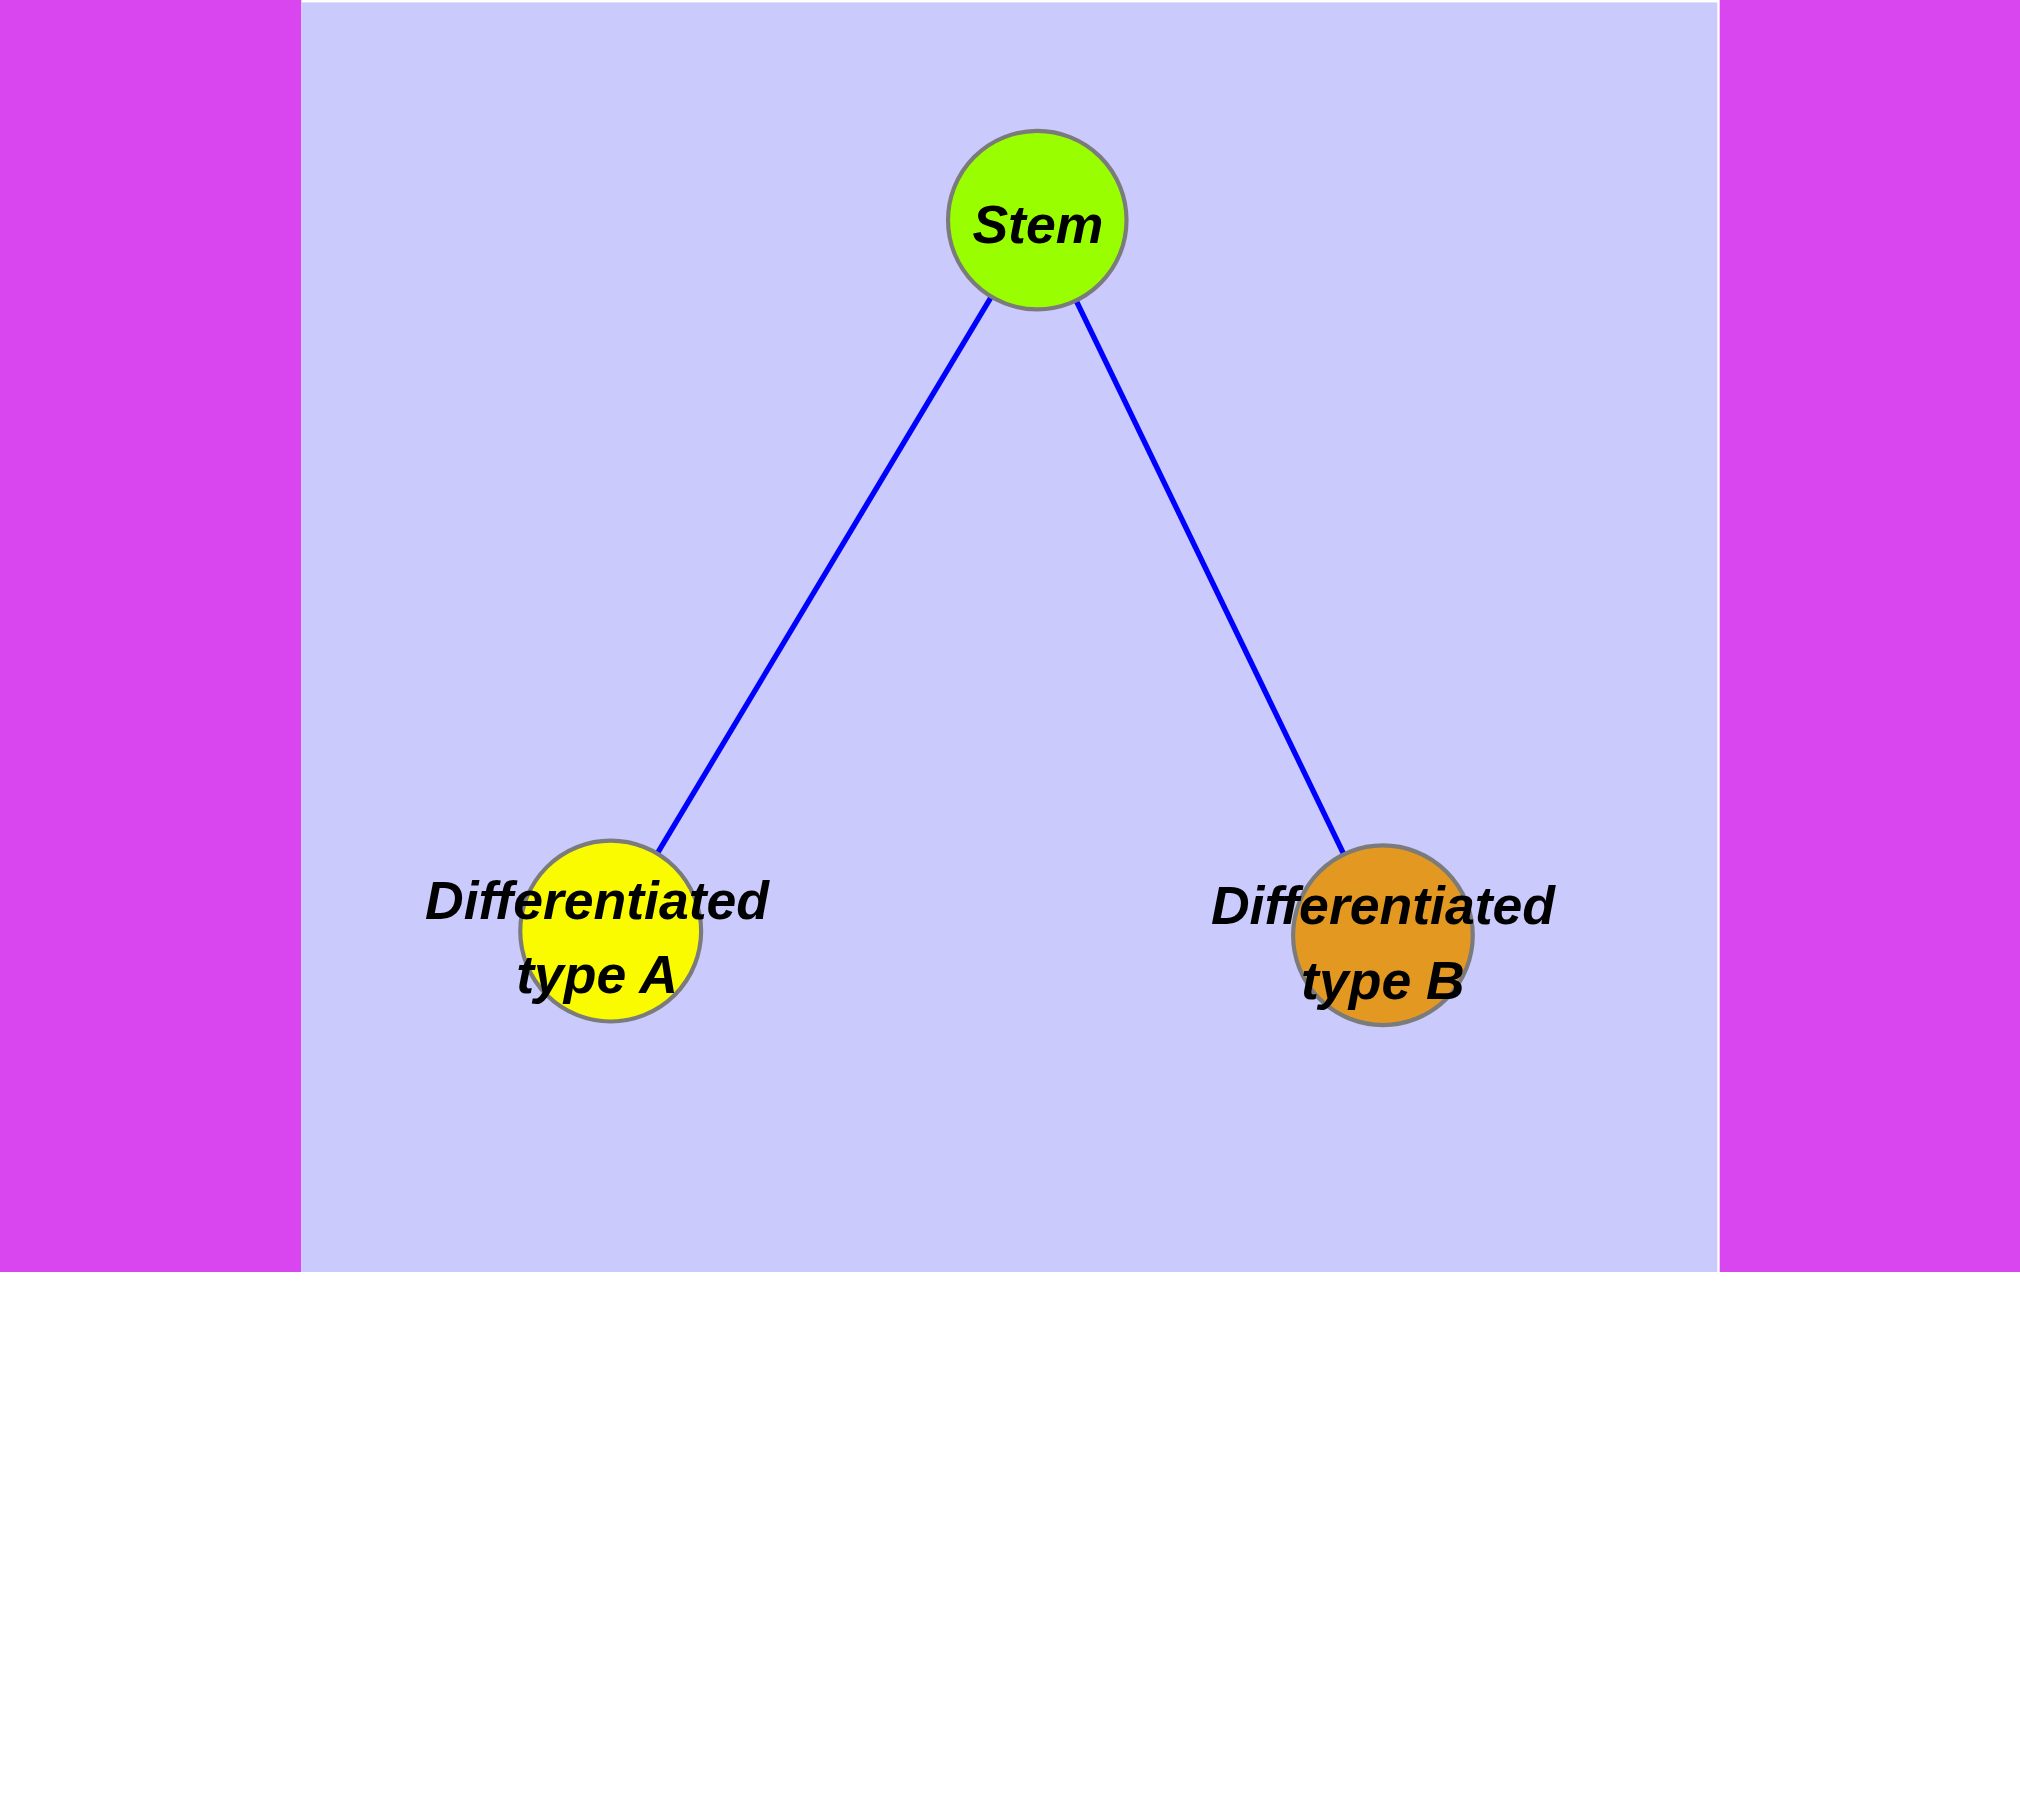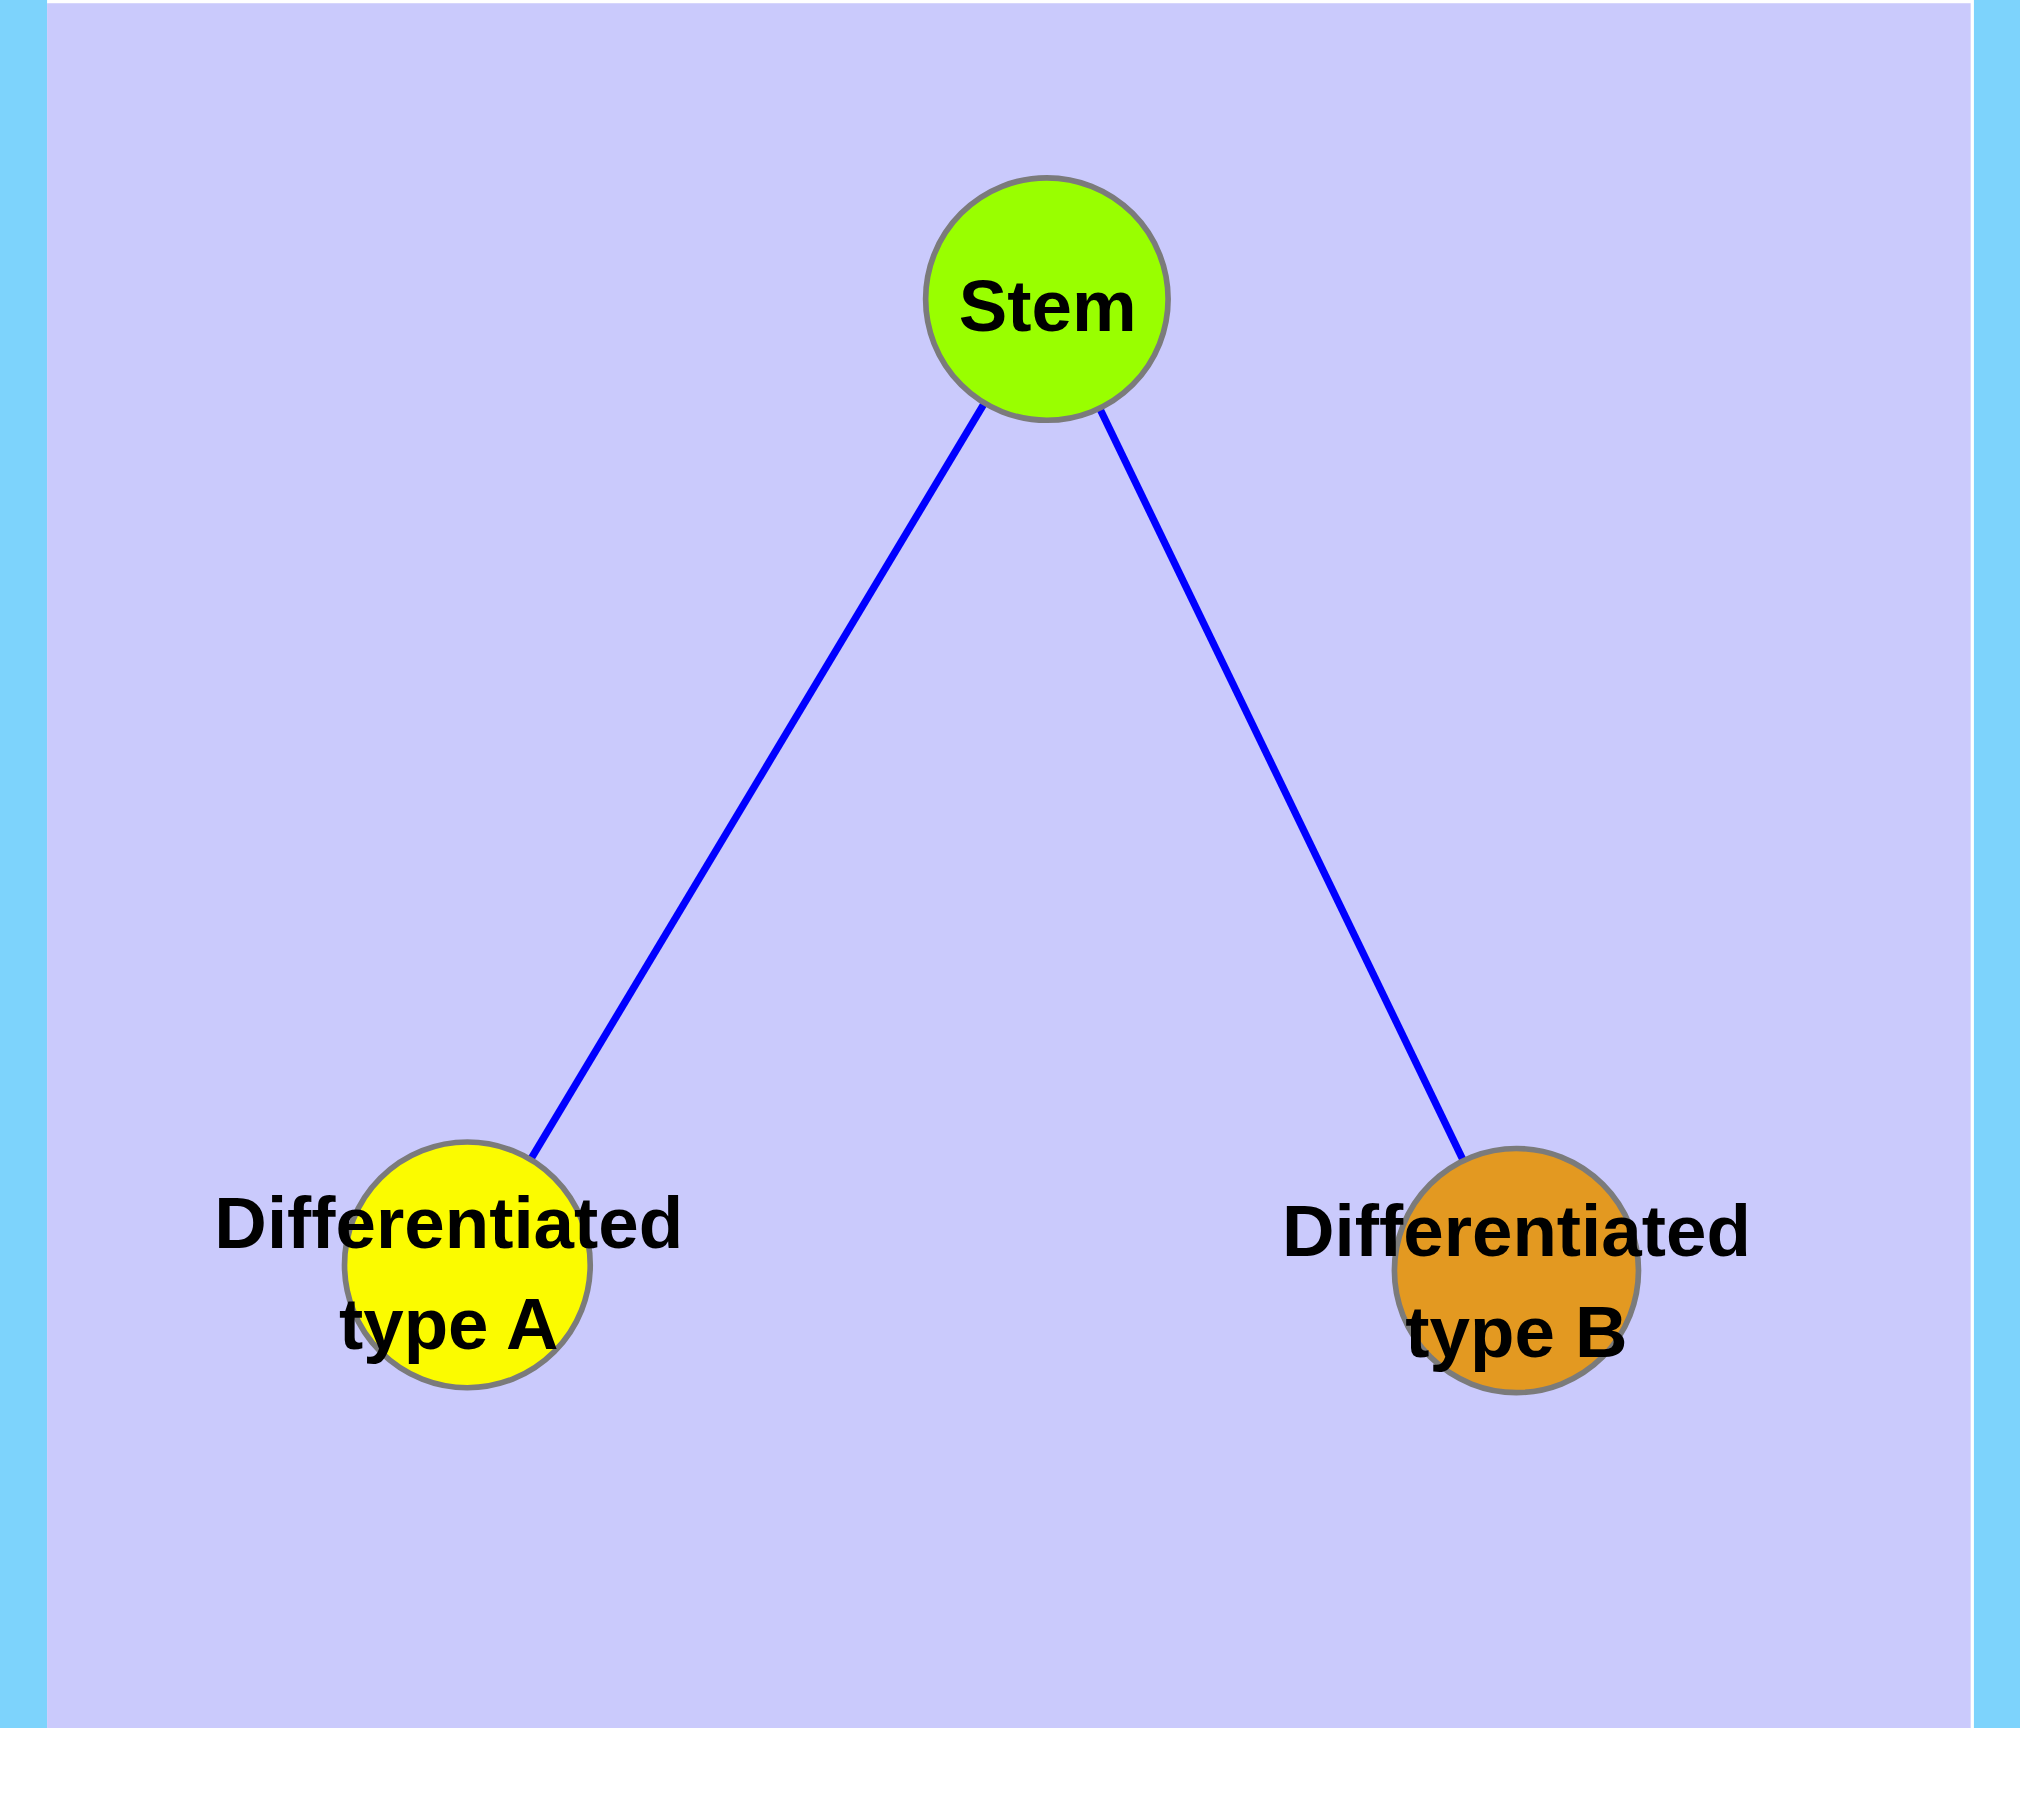--- a/index.html
+++ b/index.html
@@ -3,24 +3,25 @@
 <meta charset="utf-8">
 <style>
   html, body {
     margin: 0;
     padding: 0;
     background: #ffffff;
   }
   #stage {
     position: relative;
     width: 2021px;
-    height: 1728px;
-    background: #7dd3fc;
+    height: 1272px;
+    background: #d946ef;
     overflow: hidden;
     font-family: "Liberation Sans", sans-serif;
+    font-style: italic;
   }
   svg#diagram-svg {
     position: absolute;
     left: 0;
     top: 0;
     width: 100%;
     height: 100%;
     display: block;
   }
   .node-label {

